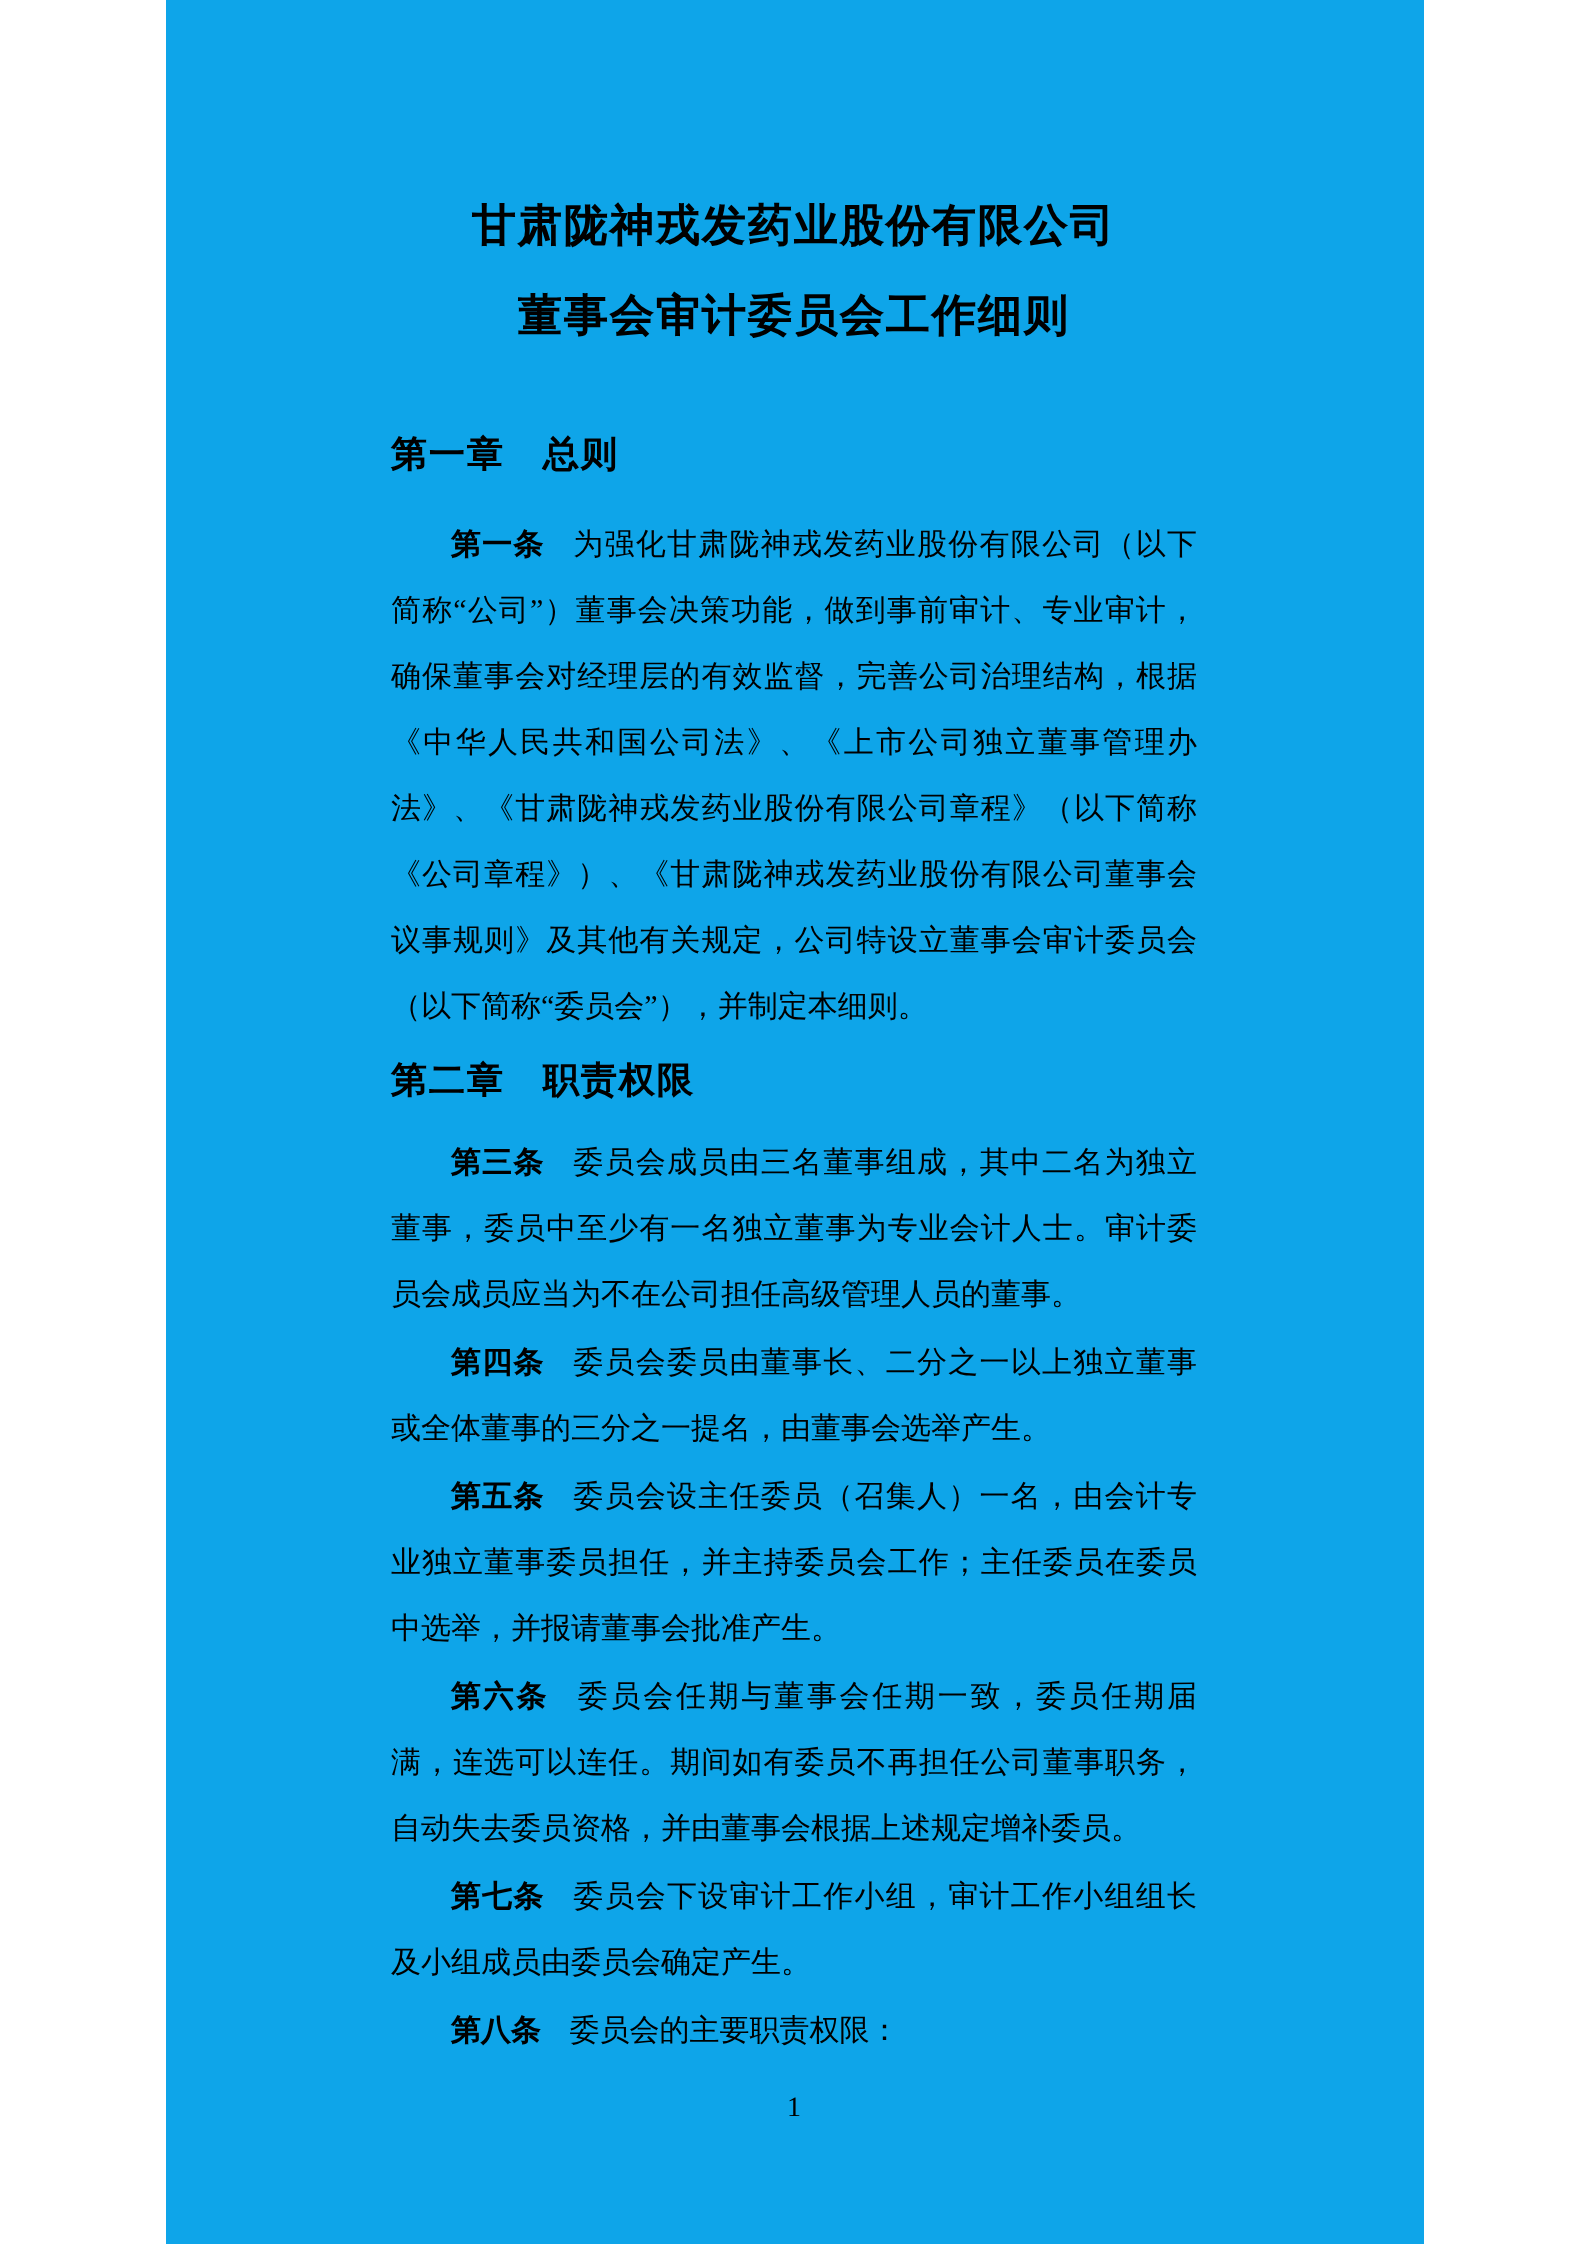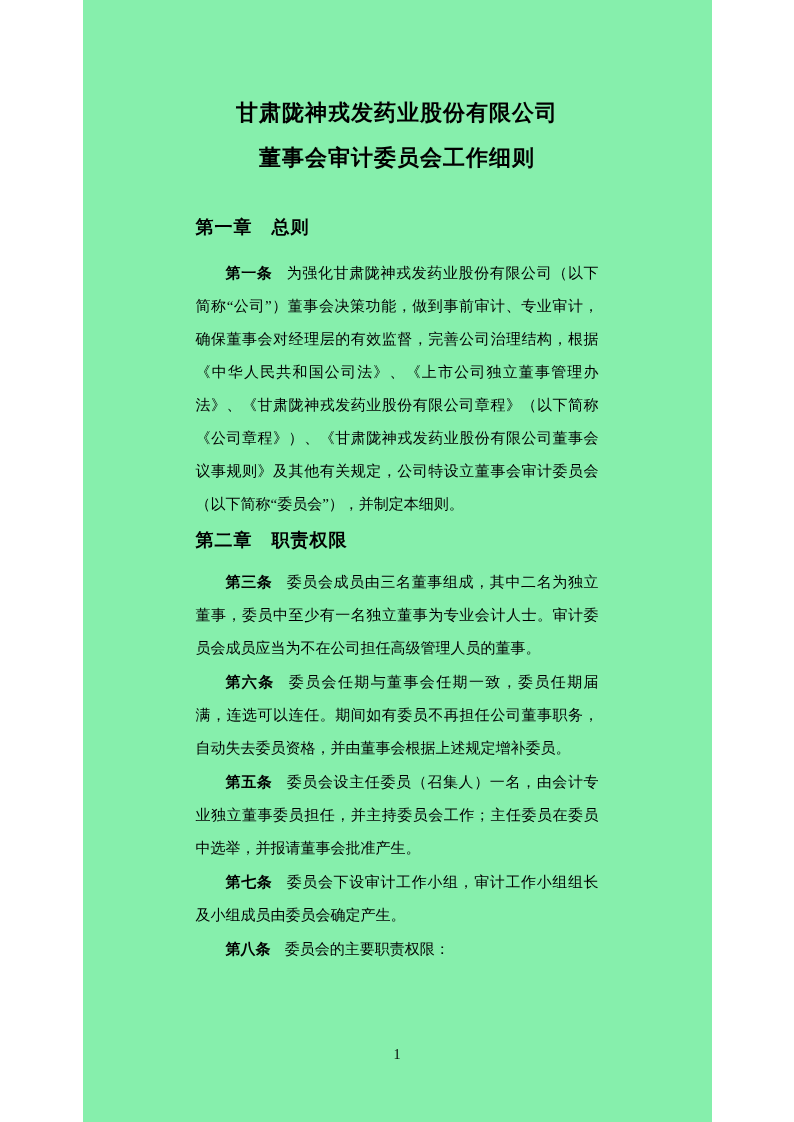--- a/index.html
+++ b/index.html
@@ -2,21 +2,21 @@
 <html><head>
 <meta charset="utf-8">
 <style>
   * { box-sizing: border-box; }
   html, body { margin: 0; padding: 0; background: #ffffff; }
   .page {
     position: relative;
     width: 629px;
     height: 1122px;
     margin: 0 auto;
-    background: #86efac;
+    background: #0ea5e9;
     padding: 90px 113px 0 113px;
     font-family: "Liberation Serif", "DejaVu Serif", serif;
     color: #000000;
     overflow: hidden;
   }
   .doc-title {
     margin: 0;
     text-align: center;
     font-size: 22px;
     line-height: 45px;
@@ -75,27 +75,30 @@
     <span class="label">第一条</span><span>为强化甘肃陇神戎发药业股份有限公司（以下简称“公司”）董事会决策功能，做到事前审计、专业审计，确保董事会对经理层的有效监督，完善公司治理结构，根据《中华人民共和国公司法》、《上市公司独立董事管理办法》、《甘肃陇神戎发药业股份有限公司章程》（以下简称《公司章程》）、《甘肃陇神戎发药业股份有限公司董事会议事规则》及其他有关规定，公司特设立董事会审计委员会（以下简称“委员会”），并制定本细则。</span>
   </p>
 
 
   <h2 class="chapter-heading">第二章　职责权限</h2>
 
   <p class="article">
     <span class="label">第三条</span><span>委员会成员由三名董事组成，其中二名为独立董事，委员中至少有一名独立董事为专业会计人士。审计委员会成员应当为不在公司担任高级管理人员的董事。</span>
   </p>
 
-
   <p class="article">
-    <span class="label">第六条</span><span>委员会任期与董事会任期一致，委员任期届满，连选可以连任。期间如有委员不再担任公司董事职务，自动失去委员资格，并由董事会根据上述规定增补委员。</span>
+    <span class="label">第四条</span><span>委员会委员由董事长、二分之一以上独立董事或全体董事的三分之一提名，由董事会选举产生。</span>
   </p>
 
   <p class="article">
     <span class="label">第五条</span><span>委员会设主任委员（召集人）一名，由会计专业独立董事委员担任，并主持委员会工作；主任委员在委员中选举，并报请董事会批准产生。</span>
+  </p>
+
+  <p class="article">
+    <span class="label">第六条</span><span>委员会任期与董事会任期一致，委员任期届满，连选可以连任。期间如有委员不再担任公司董事职务，自动失去委员资格，并由董事会根据上述规定增补委员。</span>
   </p>
 
   <p class="article">
     <span class="label">第七条</span><span>委员会下设审计工作小组，审计工作小组组长及小组成员由委员会确定产生。</span>
   </p>
 
 
   <p class="article">
     <span class="label">第八条</span><span>委员会的主要职责权限：</span>
   </p>

